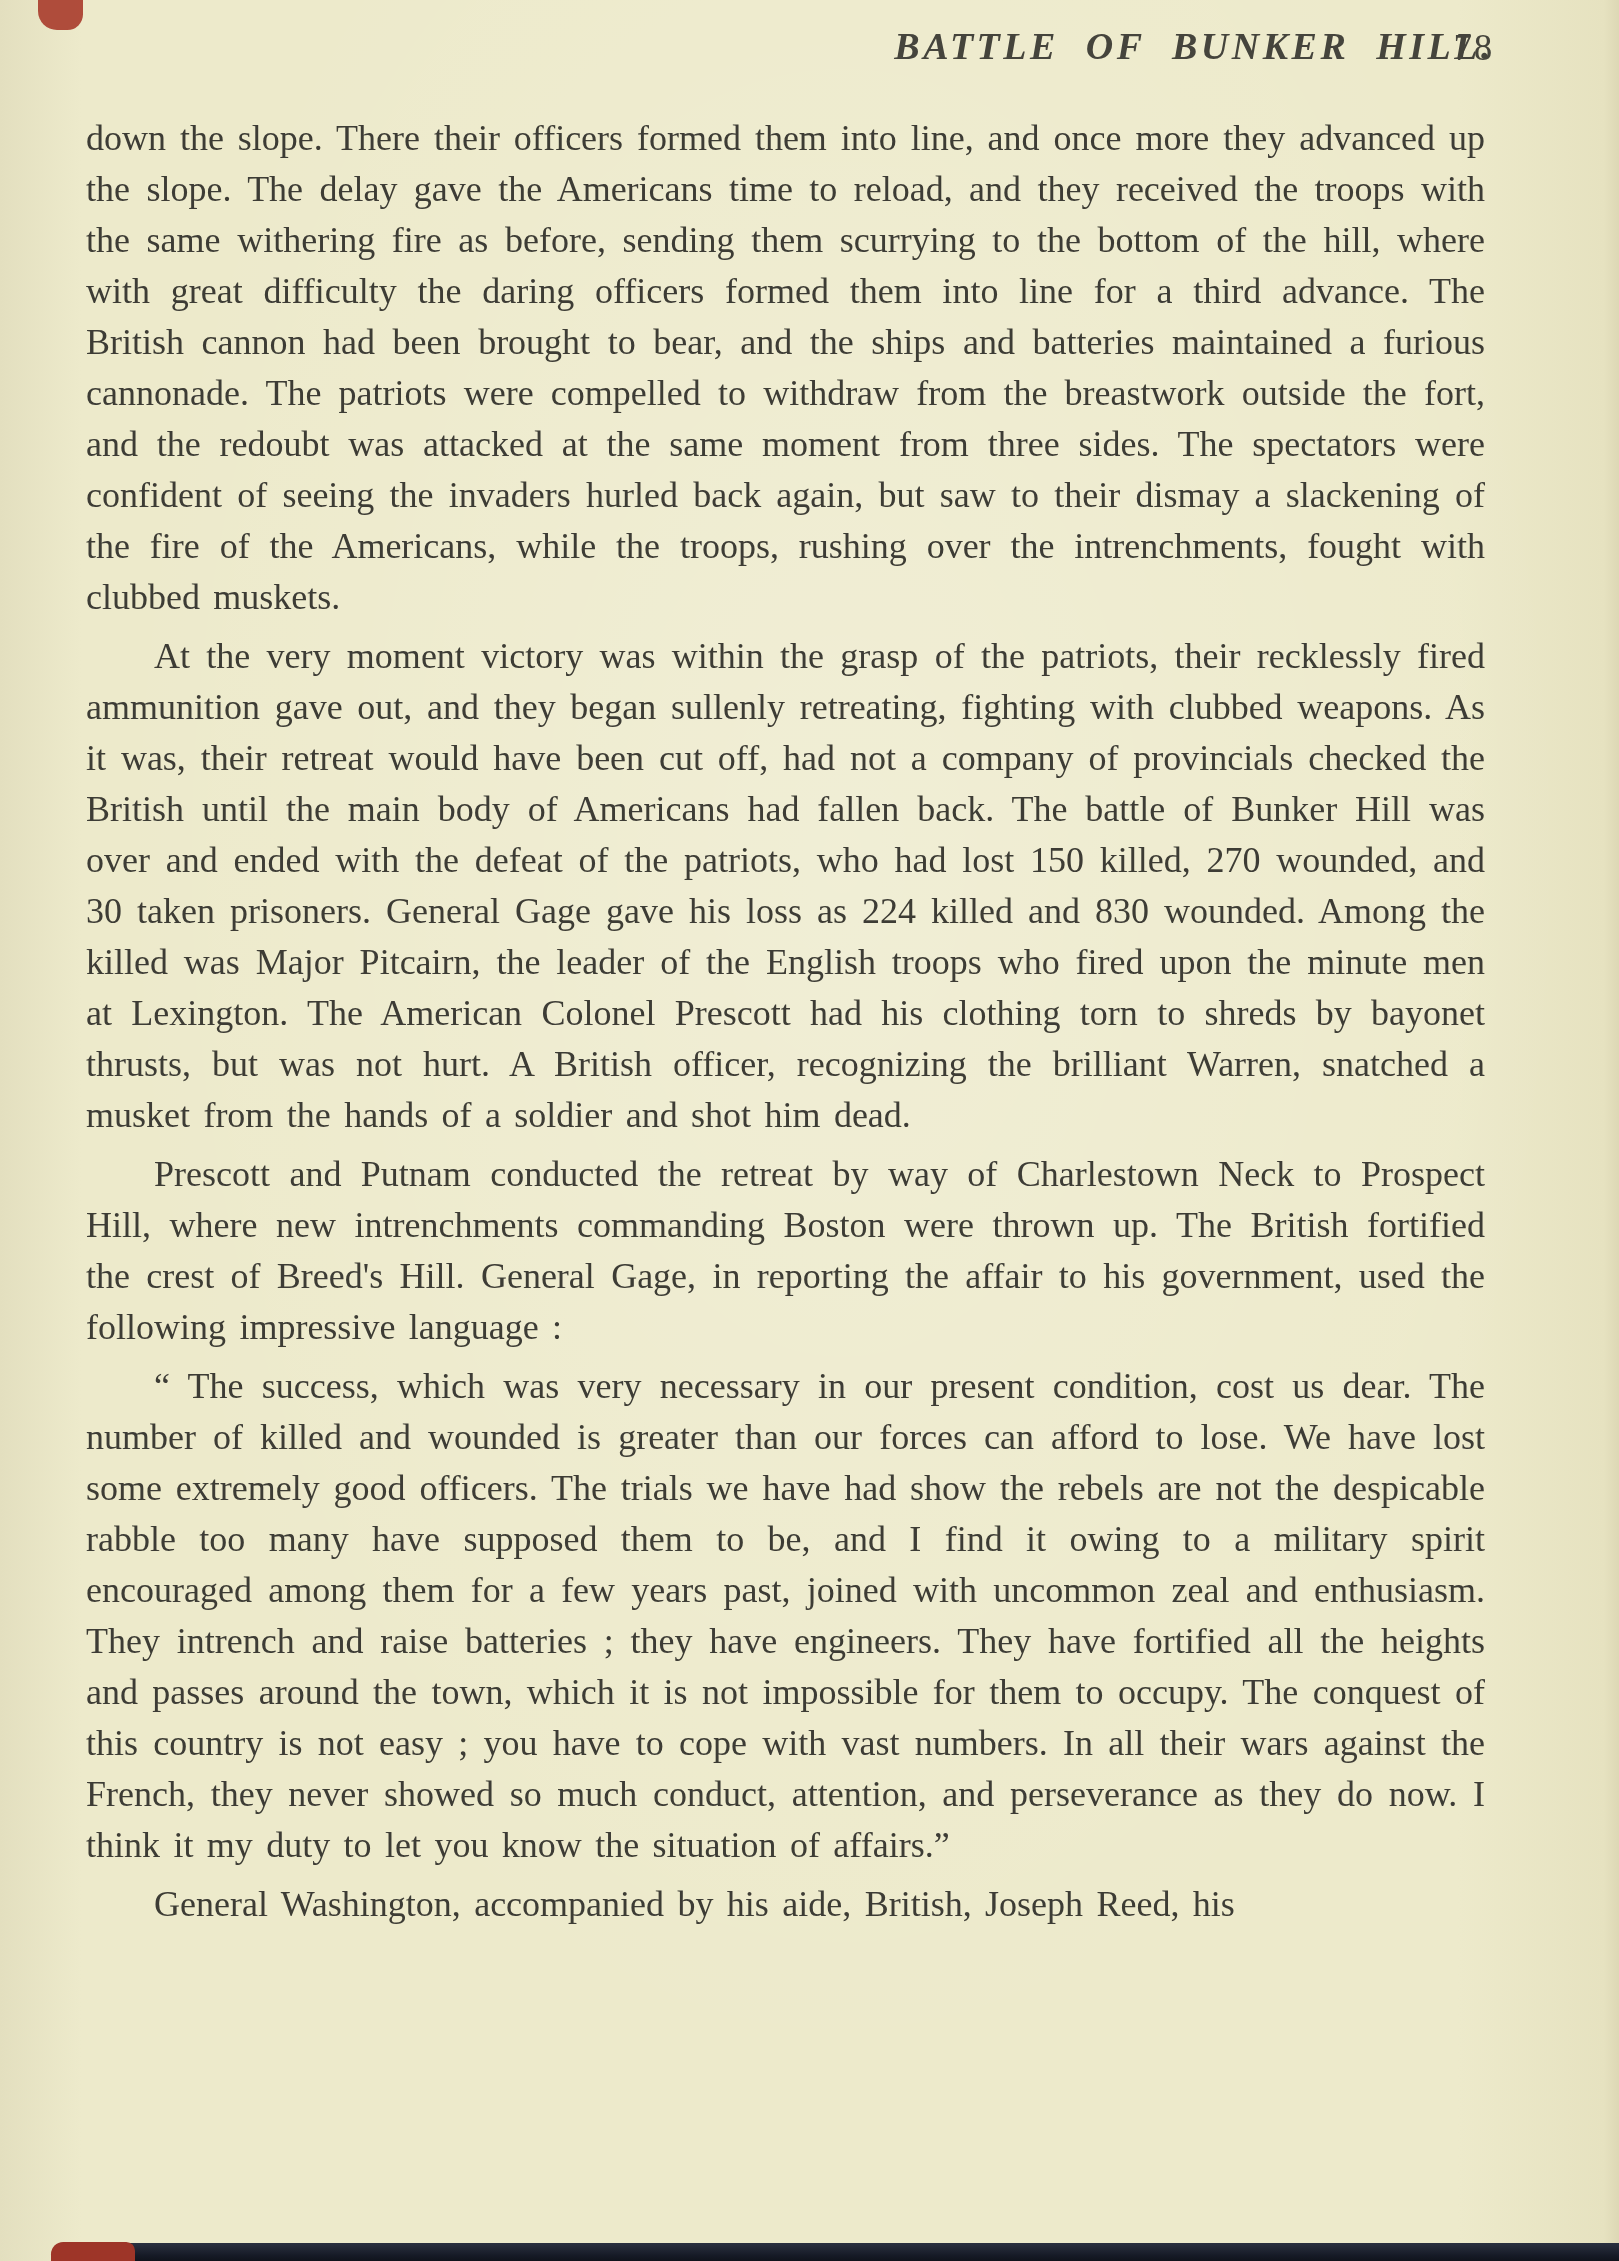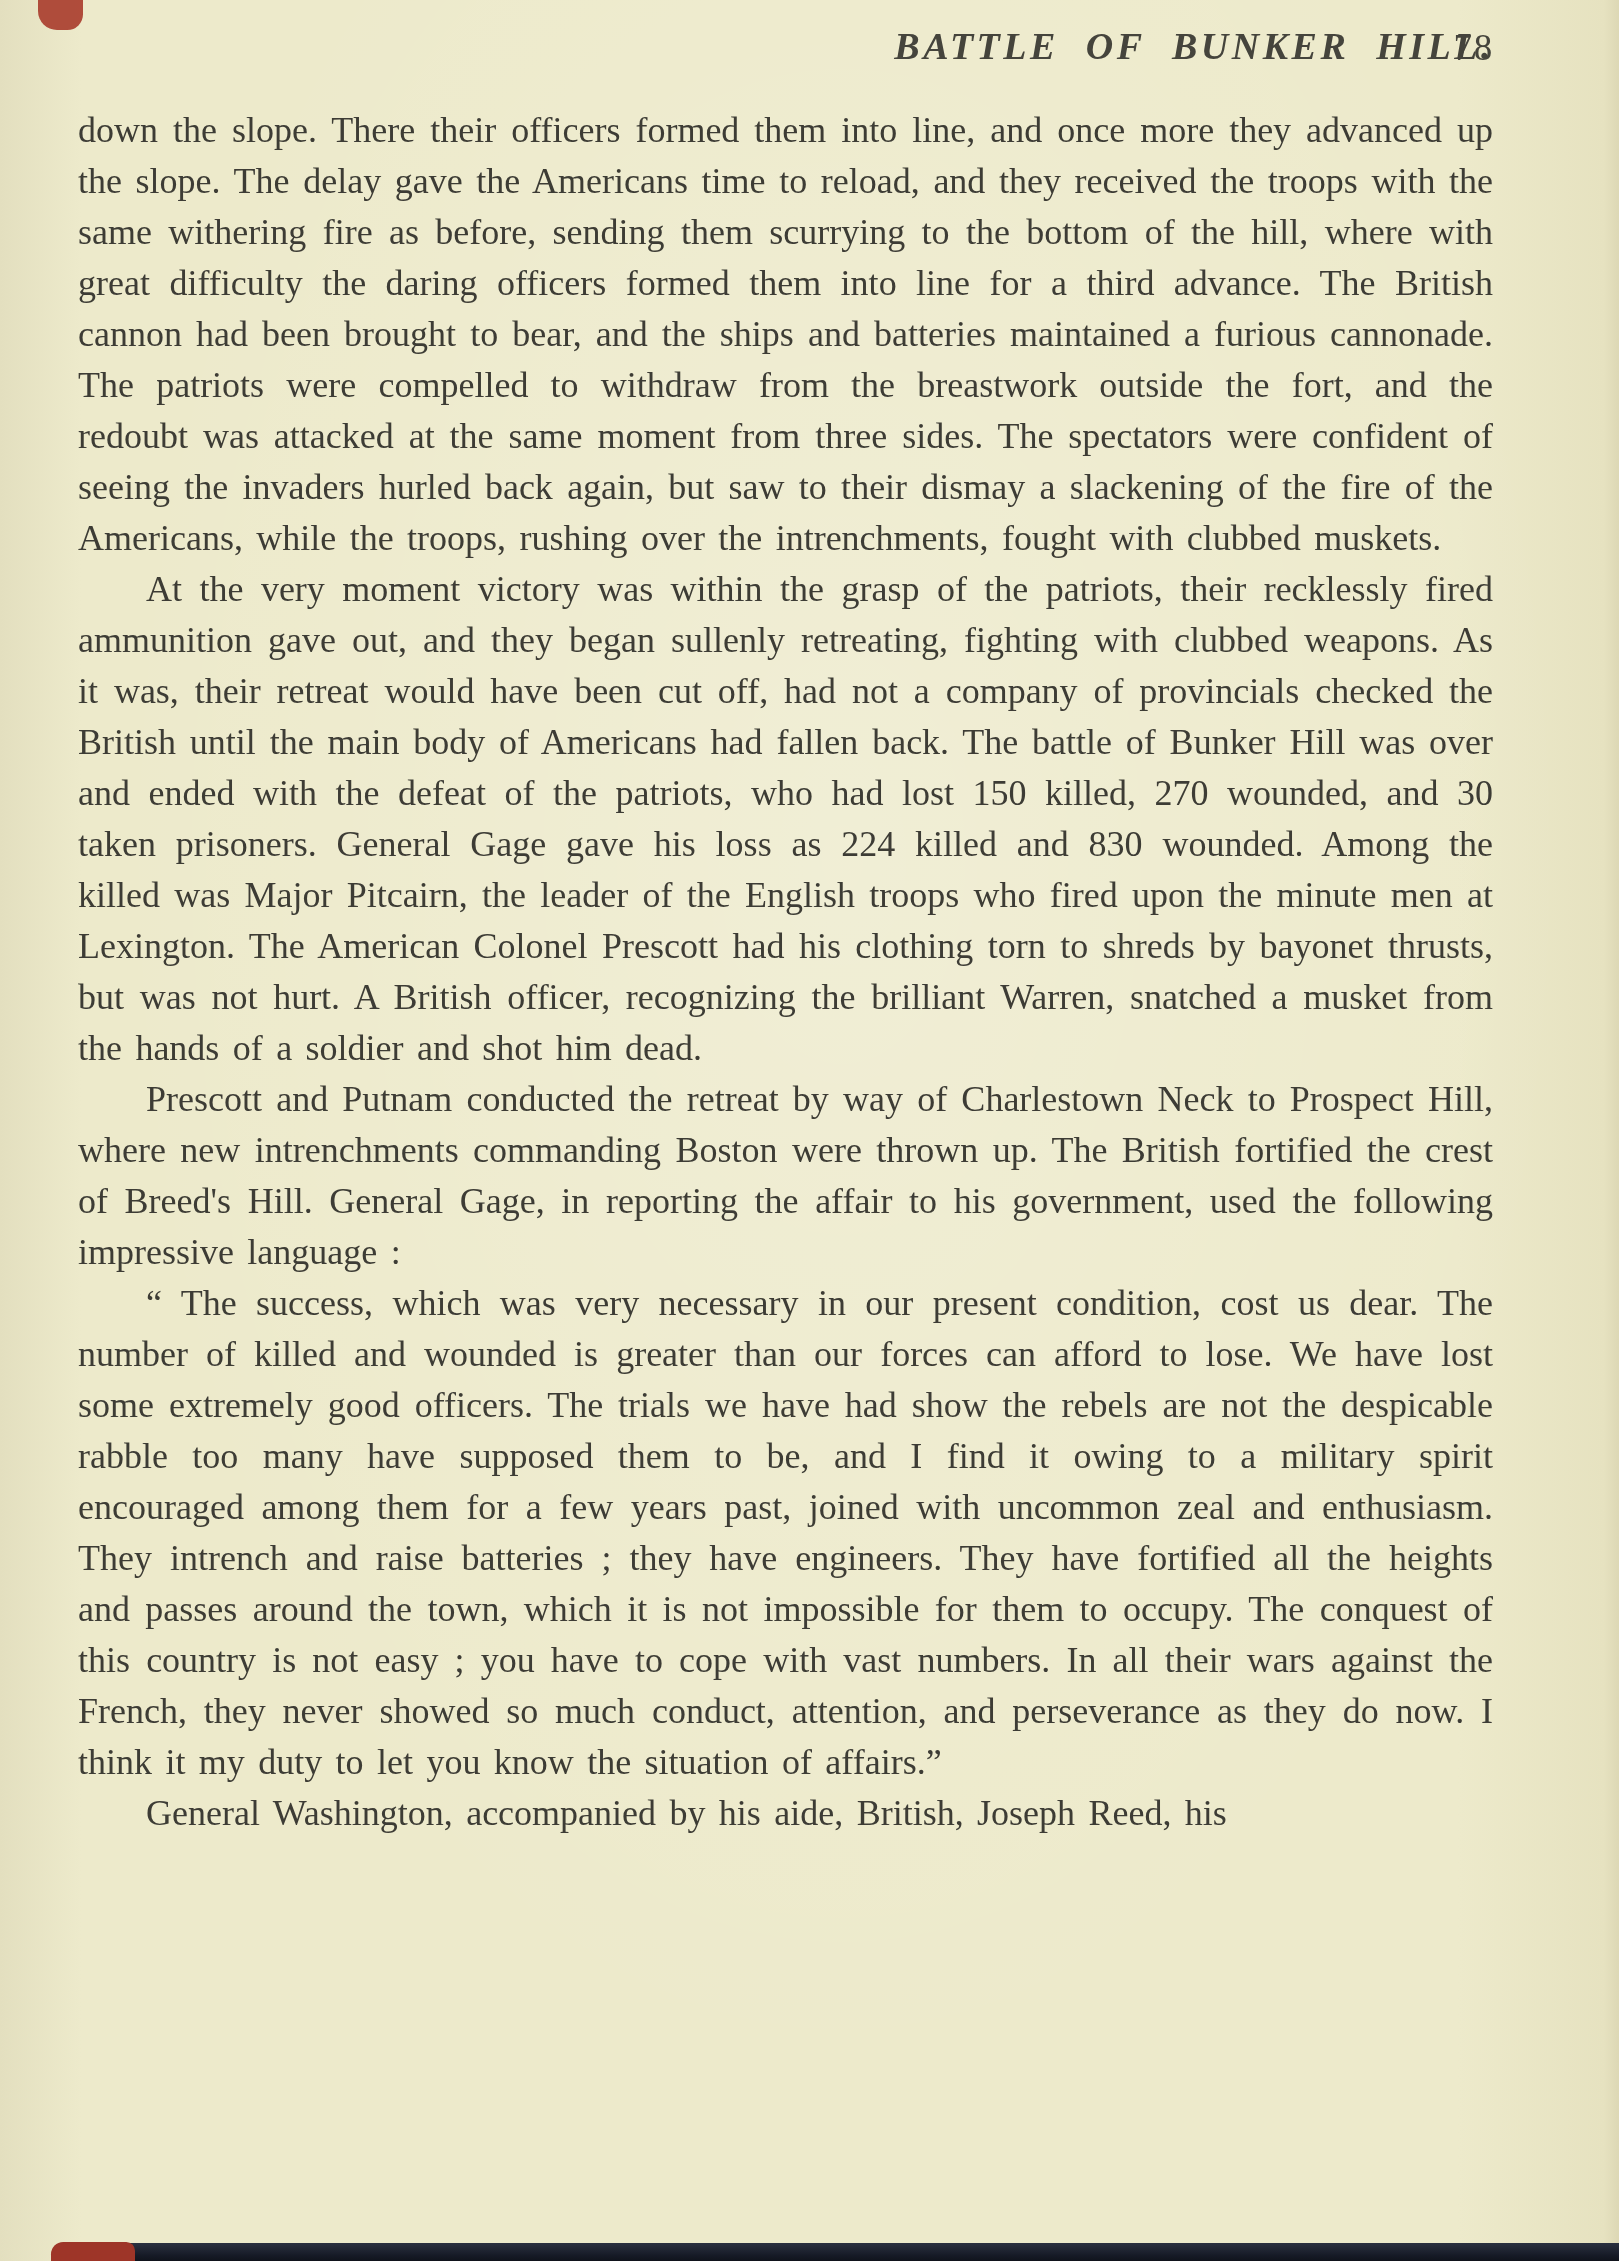--- a/index.html
+++ b/index.html
@@ -82,21 +82,21 @@
     top: 105px;
     left: 78px;
     width: 1415px;
     font-size: 36px;
     line-height: 51px;
     text-align: justify;
     word-spacing: 4.4px;
     color: #3d3c35;
   }
   .body-text p {
-    margin: 0;
+    margin: 8px;
     text-indent: 68px;
   }
   .body-text p.no-indent {
     text-indent: 0;
   }
 </style>
 </head>
 <body>
 
 <div class="page">

